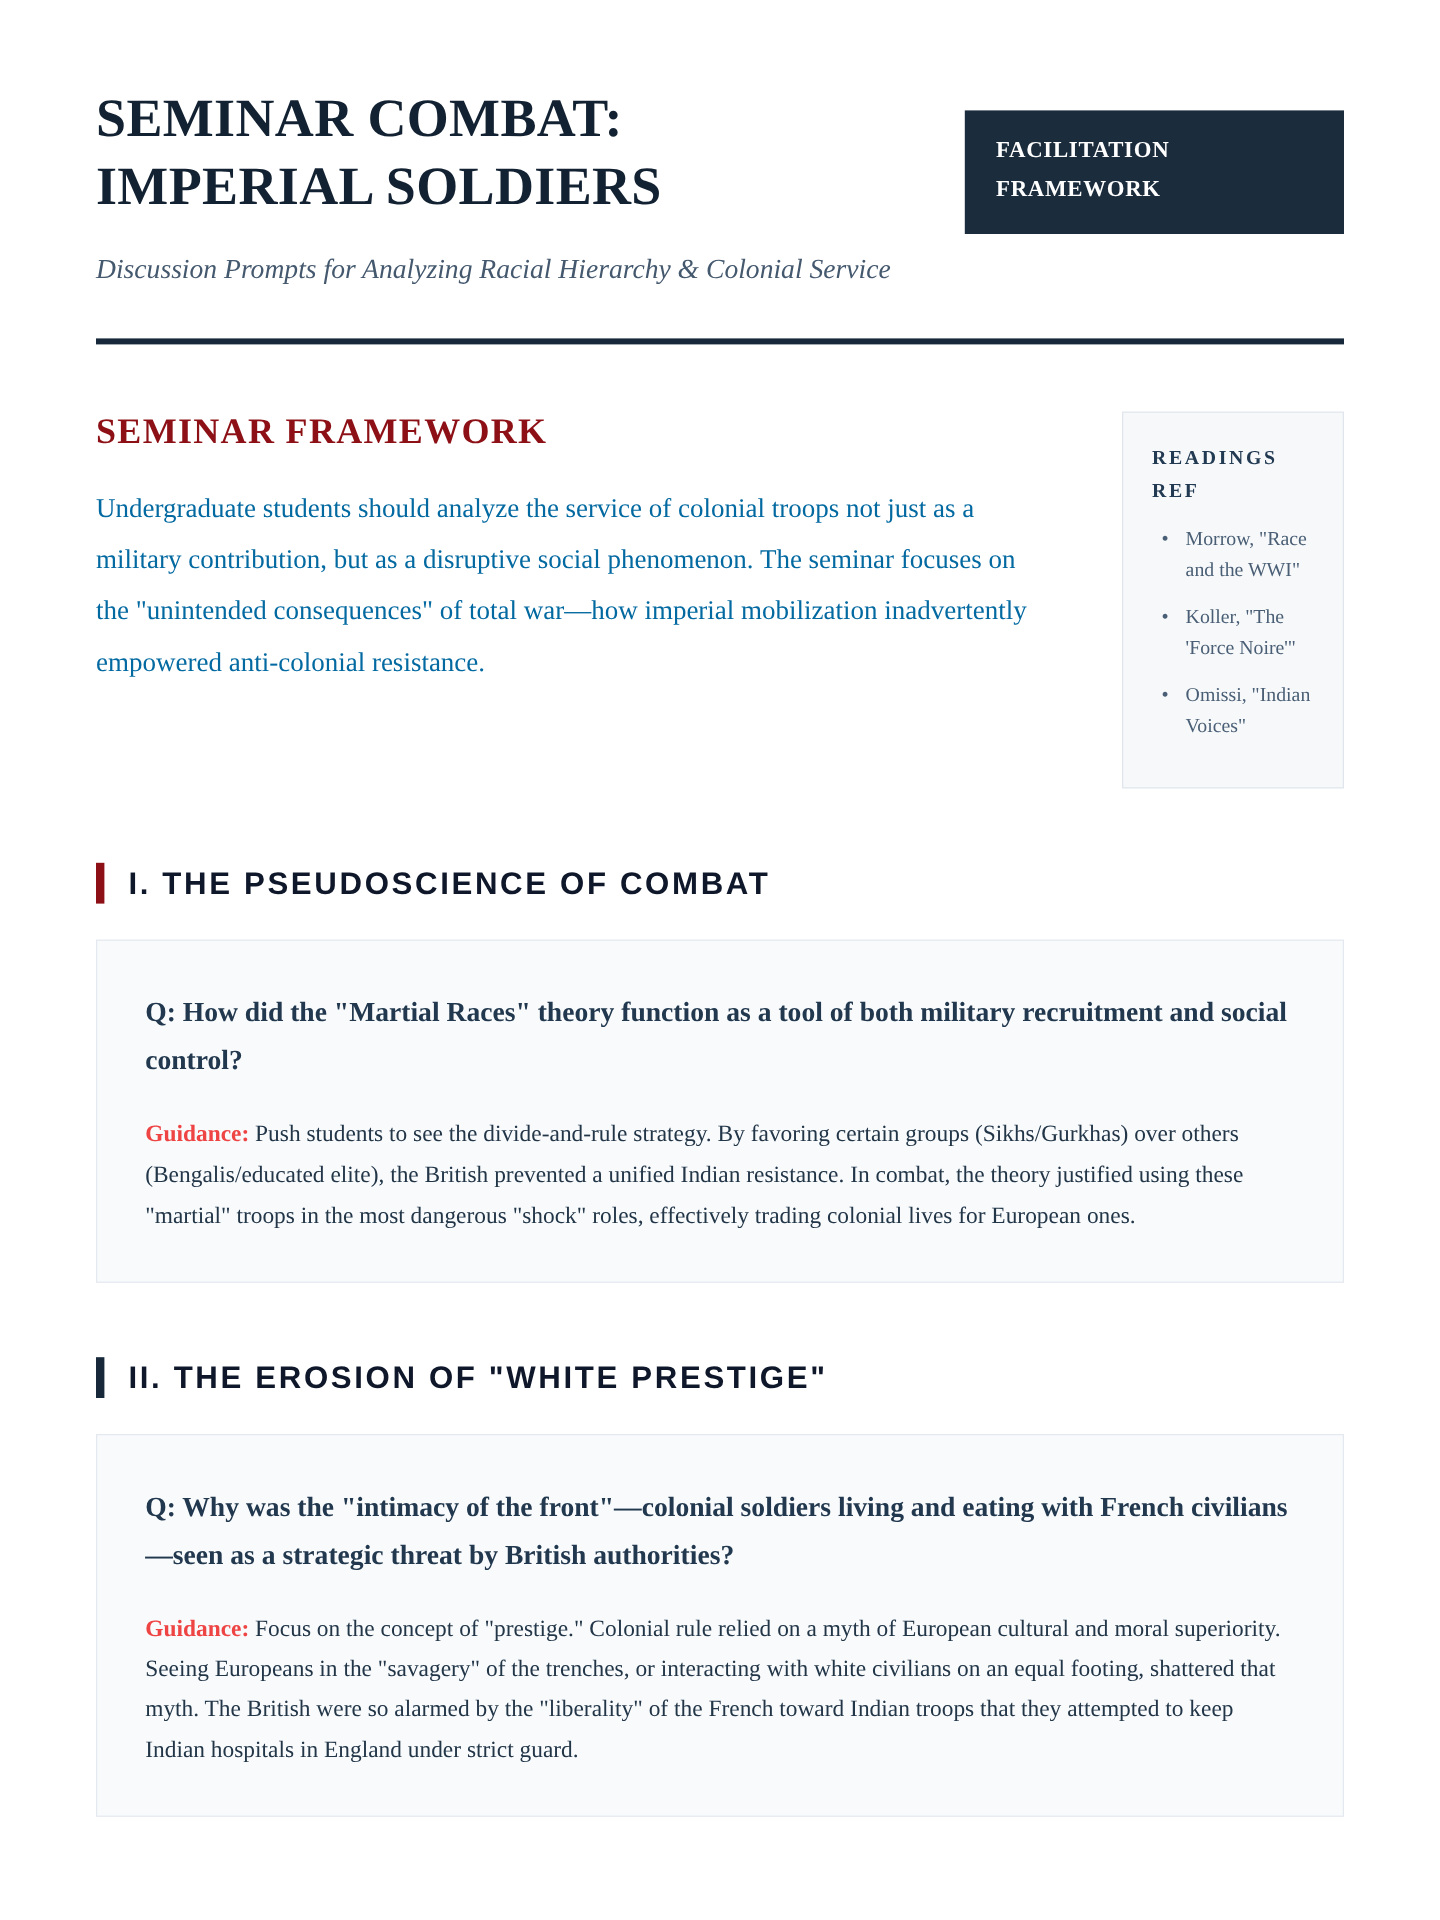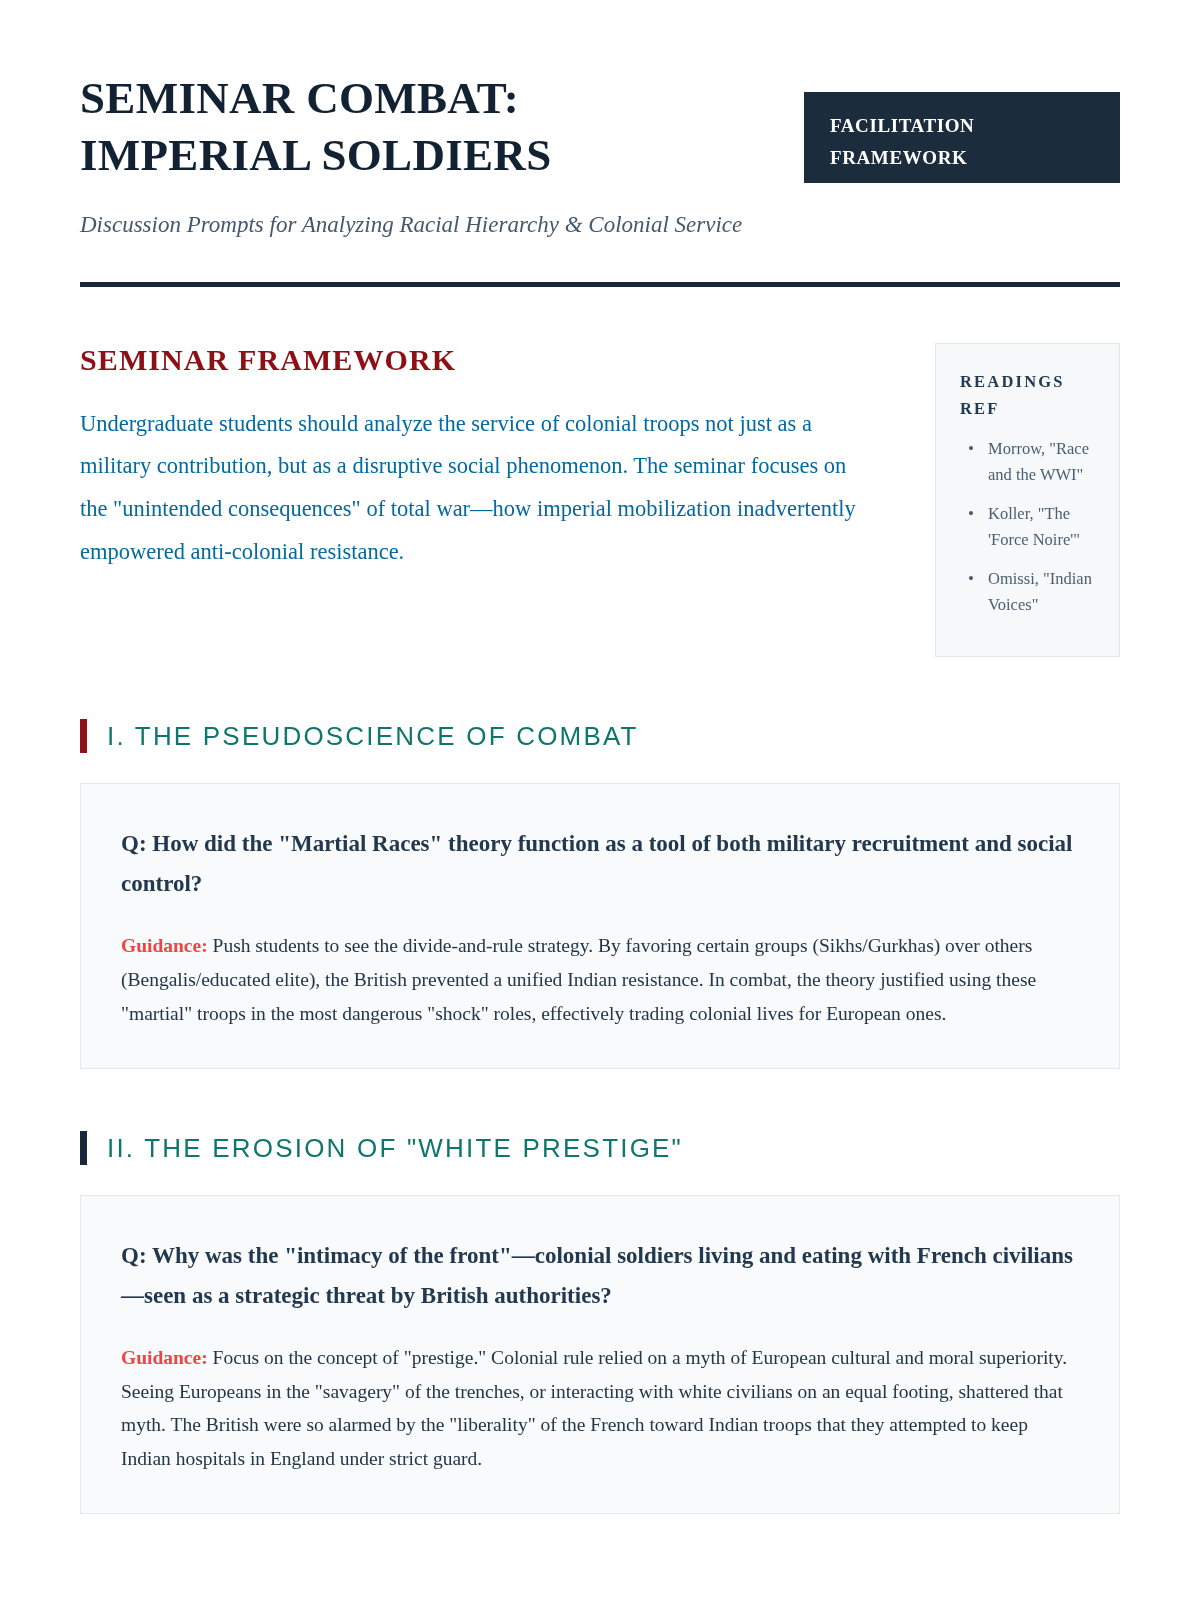--- a/index.html
+++ b/index.html
@@ -49,21 +49,21 @@
     line-height: 1.4;
     color: #44586e;
     margin: 26px 0 0 0;
   }
   .framework-badge {
     flex: 0 0 auto;
     width: 316px;
     box-sizing: border-box;
     background: #1b2c3d;
     color: #ffffff;
-    padding: 18px 22px 8px 26px;
+    padding: 18px 22px 20px 26px;
     margin-top: 22px;
   }
   .framework-badge .badge-line {
     font-family: "Liberation Serif", serif;
     font-weight: bold;
     font-size: 19px;
     line-height: 1.7;
     letter-spacing: 0.6px;
   }
   .rule {
@@ -150,24 +150,24 @@
     width: 7px;
     height: 34px;
     background: #8c1015;
     flex: 0 0 auto;
   }
   .bar.navy {
     background: #16283a;
   }
   .section-title {
     font-family: "Liberation Sans", sans-serif;
-    font-weight: normal;
+    font-weight: bold;
     font-size: 26px;
     letter-spacing: 2.2px;
-    color: #0f766e;
+    color: #0f172a;
     margin: 0;
   }
 
   .qa-card {
     margin-top: 30px;
     background: #f8fafc;
     border: 1px solid #e4e9ef;
     padding: 40px 40px 38px 40px;
     box-sizing: border-box;
   }

